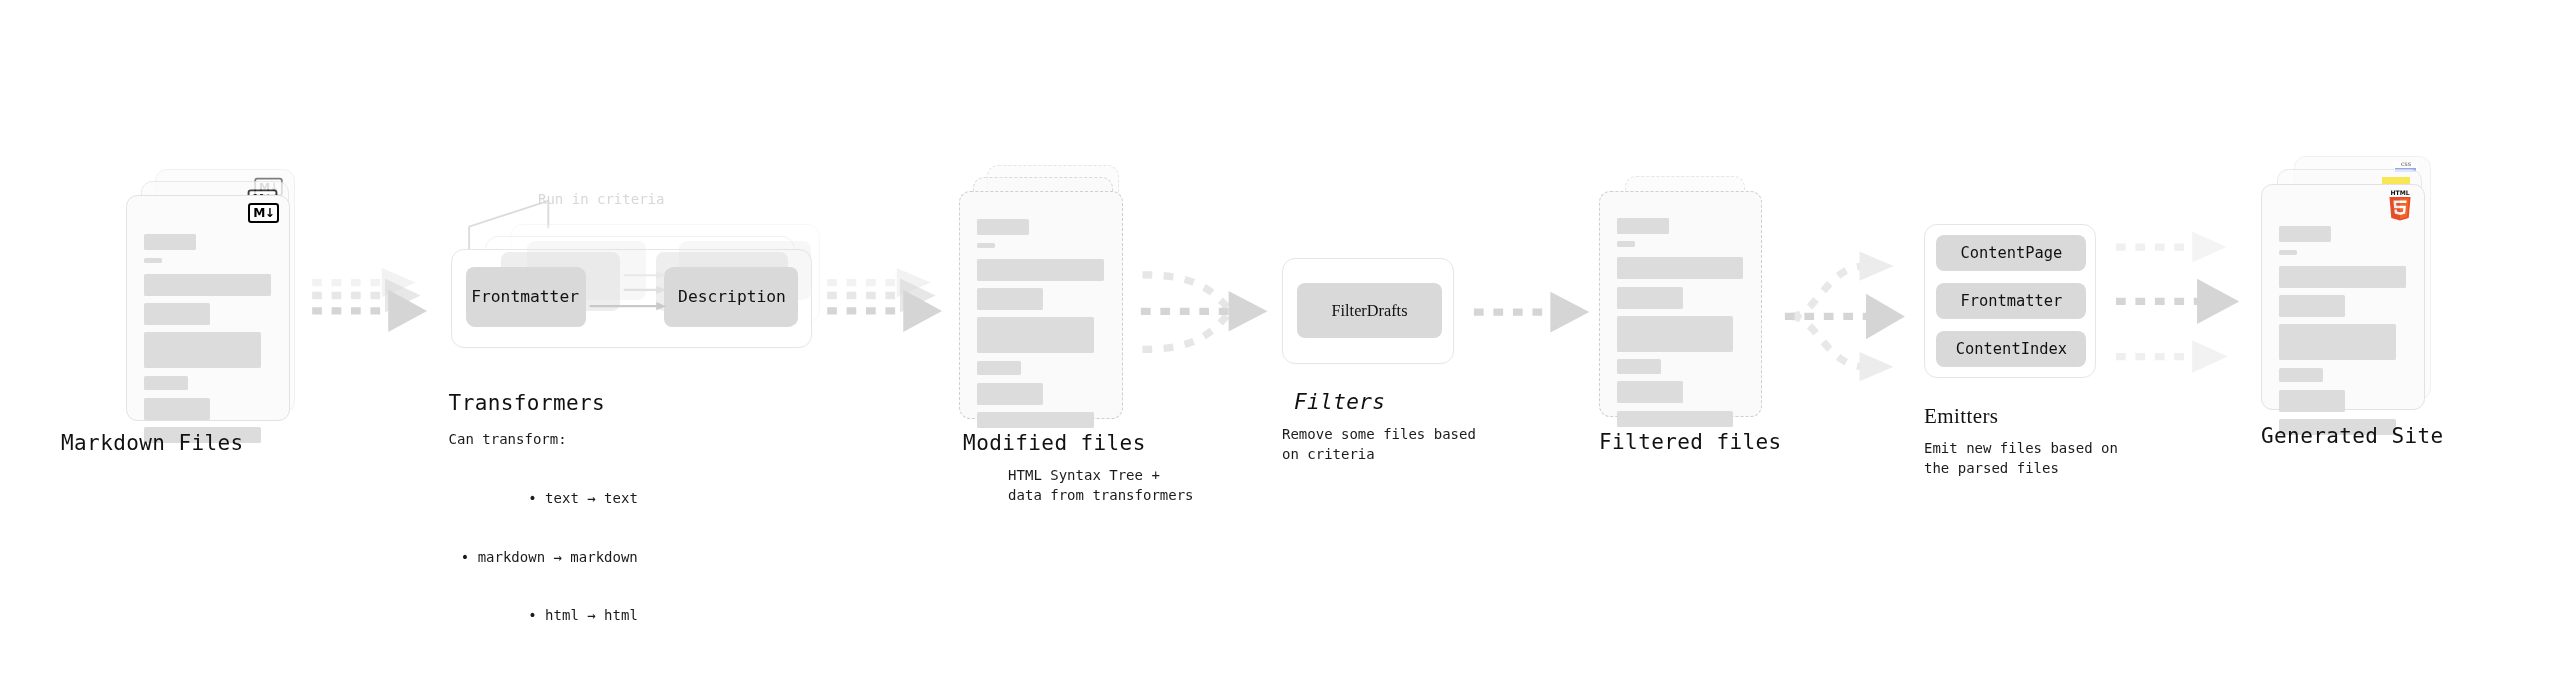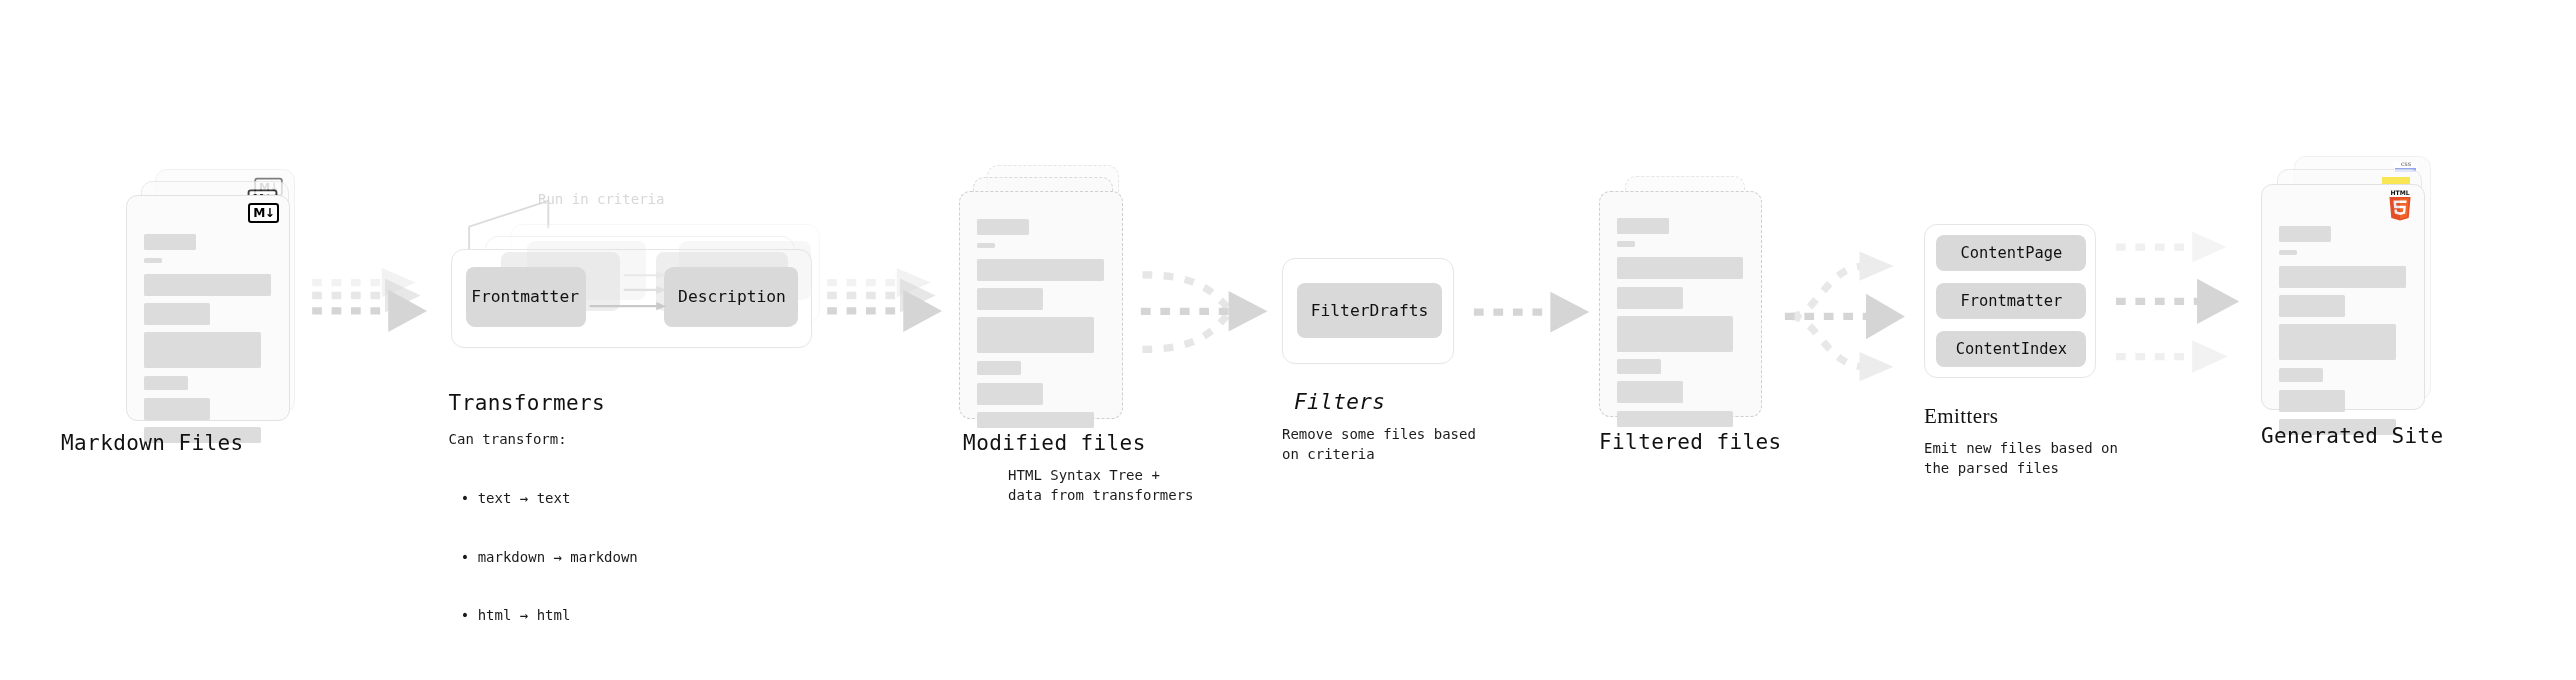--- a/index.html
+++ b/index.html
@@ -74,21 +74,21 @@
   }
   .sub{
     position:absolute;white-space:pre;
     font-size:14px;line-height:19.5px;color:#1b1b1b;
   }
   .parallel{
     position:absolute;white-space:nowrap;
     font-size:14px;color:#d7d7d7;
   }
   .bullets{margin:0;padding:0;list-style:none;}
-  .bullets li{white-space:pre;}
+  .bullets li{white-space:pre;text-align:right;}
 
   
   .arrow{position:absolute;}
   svg{display:block;overflow:visible;}
 </style>
 </head>
 <body>
 
 <div id="stage">
 
@@ -239,21 +239,21 @@
         <path d="M8 100 C 78 100, 96 76, 116 54"></path>
       </g>
       <g stroke="#d5d5d5" stroke-width="9" stroke-dasharray="12 12" fill="#d5d5d5">
         <line x1="6" y1="53" x2="118" y2="53"></line>
         <polygon points="114,28 162,53 114,78" stroke="none"></polygon>
       </g>
     </svg>
   </div>
 
   <div class="node" style="left:1282px;top:258px;">
-    <div class="gbox" style="left:0px;top:0px;width:172px;height:106px;">
+    <div class="gbox" style="left:0px;top:0px;width:172px;height:106px;font-family:Liberation Serif, serif;">
       <div class="chip" style="left:14px;top:24.4px;width:145px;height:55px;">FilterDrafts</div>
     </div>
     <div class="title" style="left:12px;top:132px;font-style:italic;">Filters</div>
     <div class="sub" style="left:0px;top:167px;">Remove some files based
 on criteria</div>
   </div>
 
   <div class="arrow" style="left:1469px;top:290px;">
     <svg width="122" height="49" viewBox="0 0 150 60">
       <g stroke="#d5d5d5" stroke-width="9" stroke-dasharray="12 12" fill="#d5d5d5">

